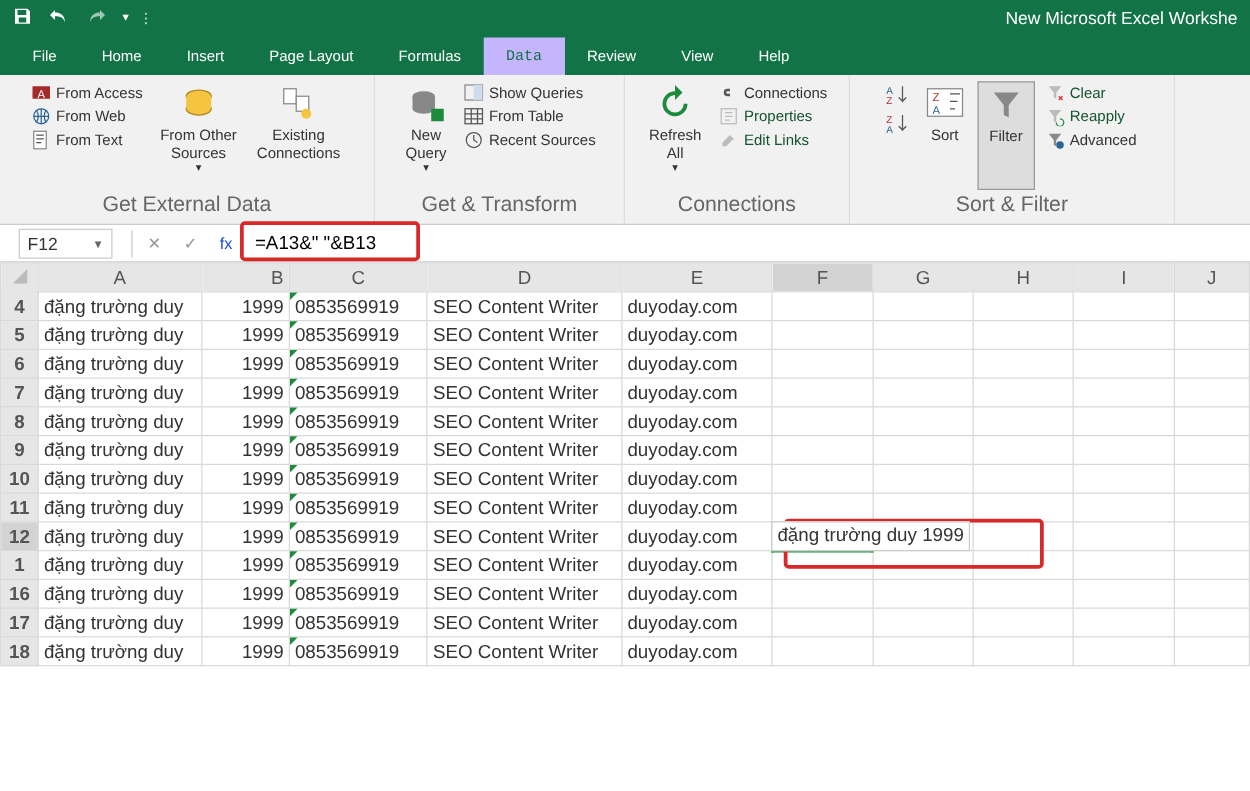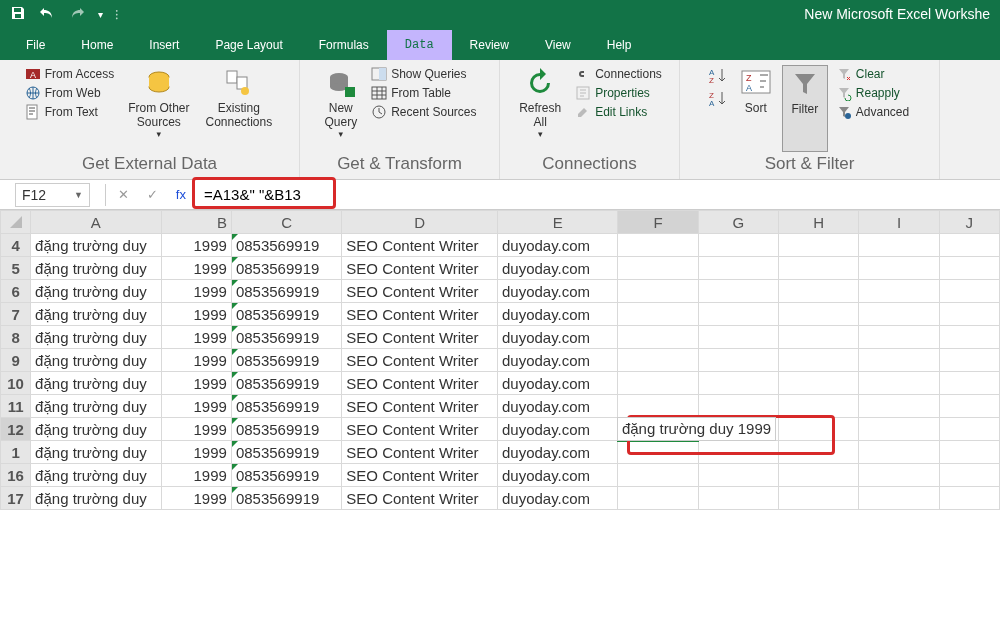--- a/index.html
+++ b/index.html
@@ -500,16 +500,29 @@
           <td class="col-B">1999</td>
           <td class="col-C">0853569919</td>
           <td class="col-D">SEO Content Writer</td>
           <td class="col-E">duyoday.com</td>
           <td class="col-F"></td>
           <td class="col-G"></td>
           <td class="col-H"></td>
           <td class="col-I"></td>
           <td class="col-J"></td>
         </tr>
+        <tr>
+          <th class="rowhdr">18</th>
+          <td class="col-A">đặng trường duy</td>
+          <td class="col-B">1999</td>
+          <td class="col-C">0853569919</td>
+          <td class="col-D">SEO Content Writer</td>
+          <td class="col-E">duyoday.com</td>
+          <td class="col-F"></td>
+          <td class="col-G"></td>
+          <td class="col-H"></td>
+          <td class="col-I"></td>
+          <td class="col-J"></td>
+        </tr>
       </tbody>
   </table>
   <div class="highlight-red" style="left:627px;top:205px;width:208px;height:40px"></div>
 </div>
 
 </body></html>

